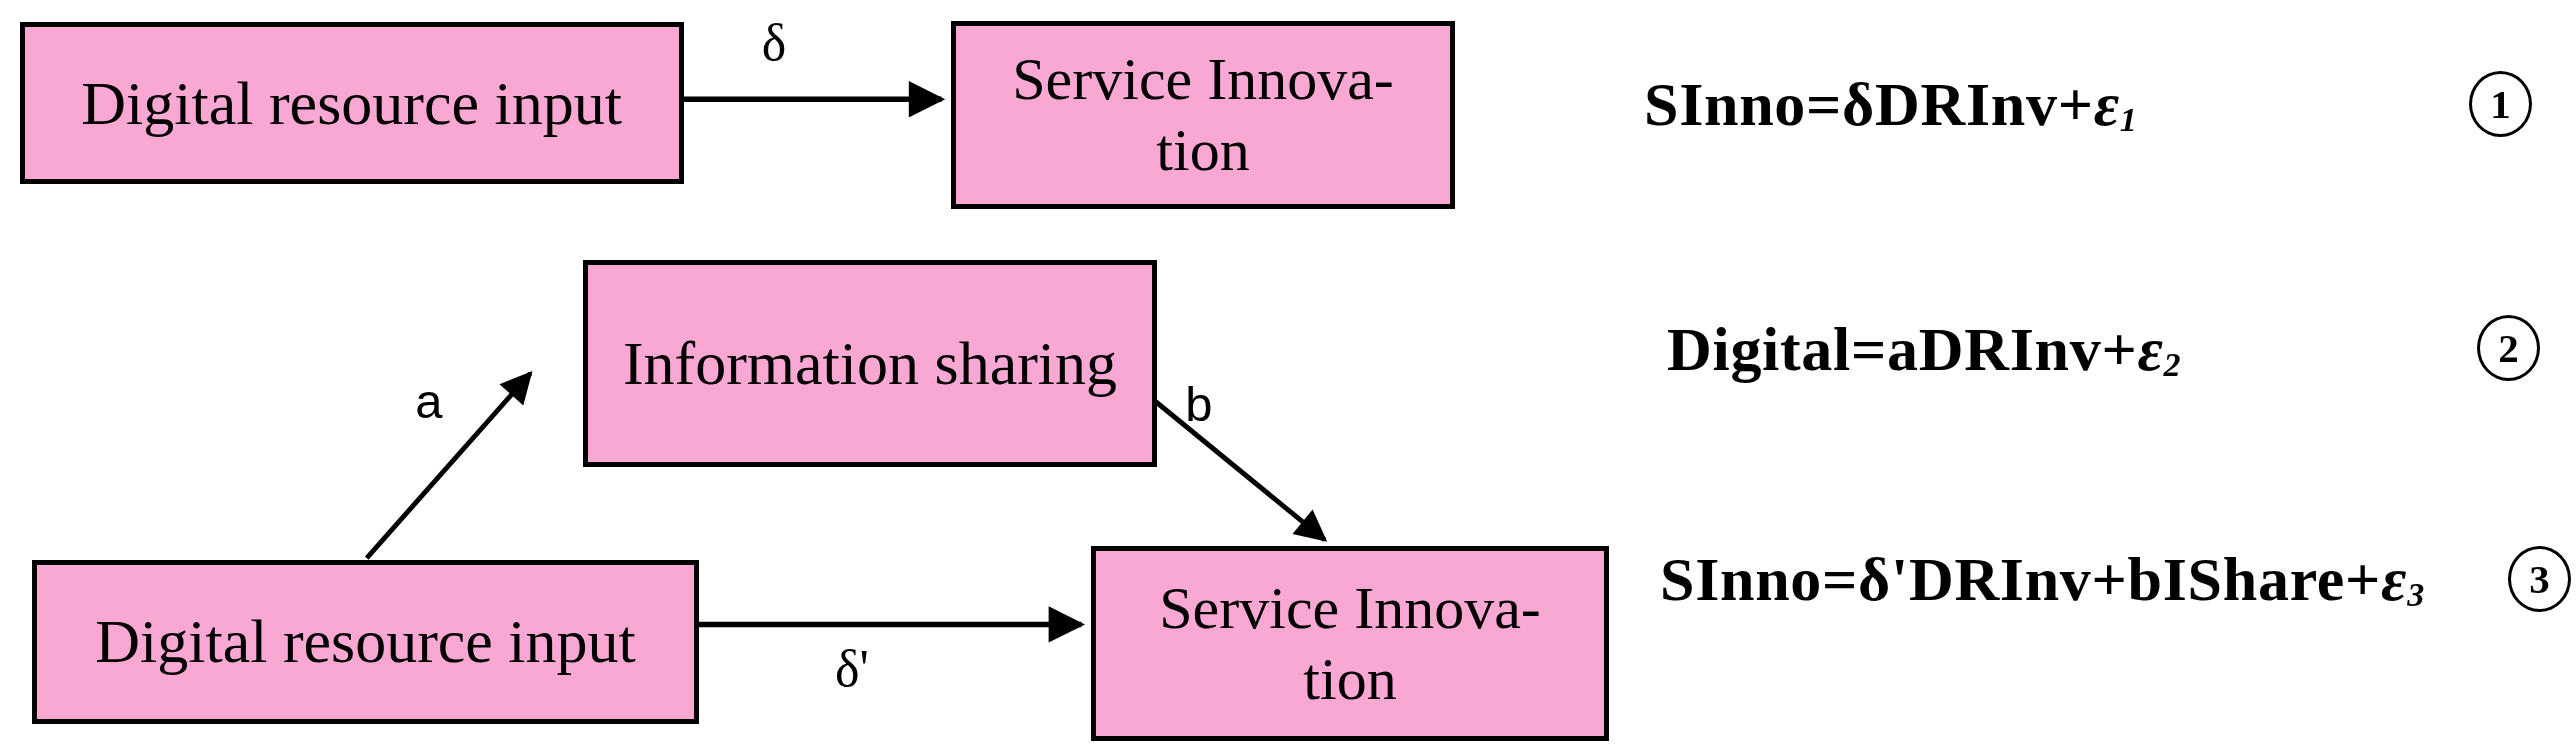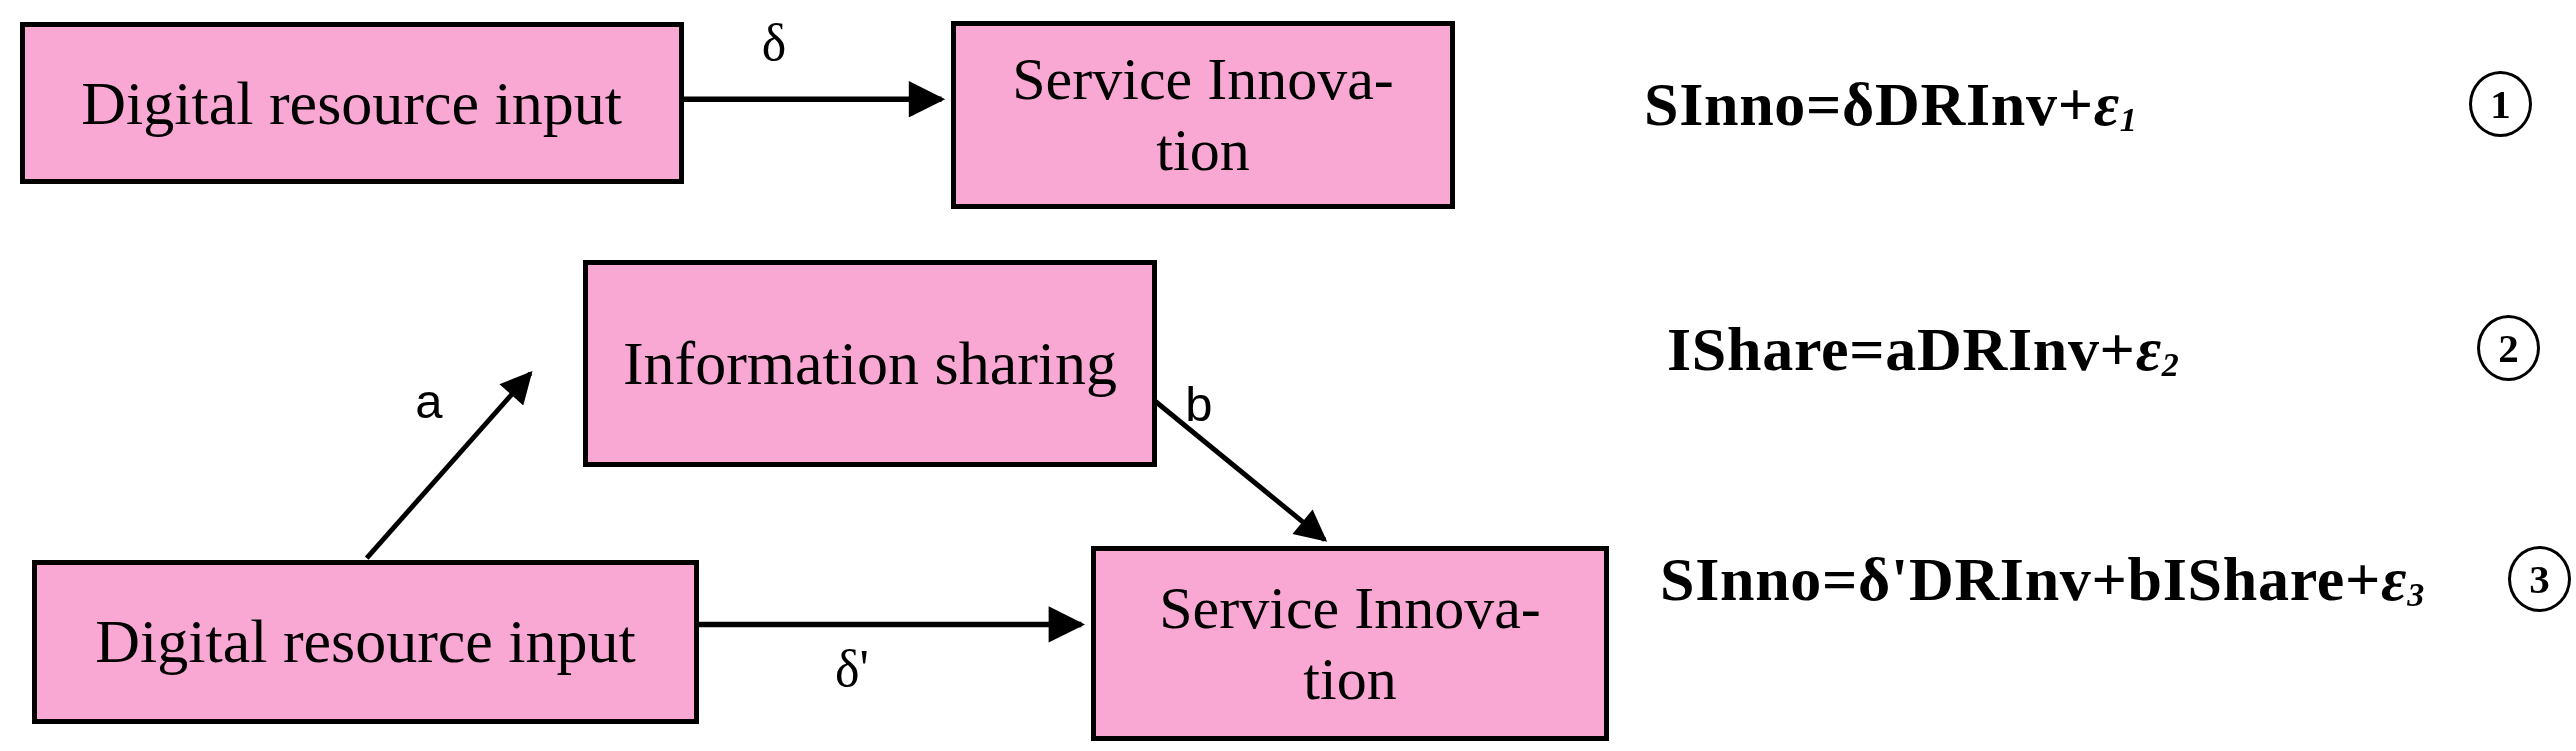--- a/index.html
+++ b/index.html
@@ -108,21 +108,21 @@
 
   <span class="pathlabel serif" style="left:774px;top:43px;">δ</span>
   <span class="pathlabel sans" style="left:429px;top:401px;">a</span>
   <span class="pathlabel sans" style="left:1199px;top:404px;">b</span>
   <span class="pathlabel serif" style="left:852px;top:669px;">δ'</span>
 
   <div class="eq" style="left:1644px;top:68px;">
     <span>SInno=δDRInv+</span><span class="eps">ε</span><span class="sub">1</span>
   </div>
   <div class="eq" style="left:1667px;top:313px;">
-    <span>IShare=aDRInv+</span><span class="eps">ε</span><span class="sub">2</span>
+    <span>Digital=aDRInv+</span><span class="eps">ε</span><span class="sub">2</span>
   </div>
   <div class="eq" style="left:1660px;top:543px;">
     <span>SInno=δ'DRInv+bIShare+</span><span class="eps">ε</span><span class="sub">3</span>
   </div>
 
   <span class="circ" style="left:2469px;top:71px;">
     <span>1</span>
   </span>
   <span class="circ" style="left:2477px;top:315px;">
     <span>2</span>

